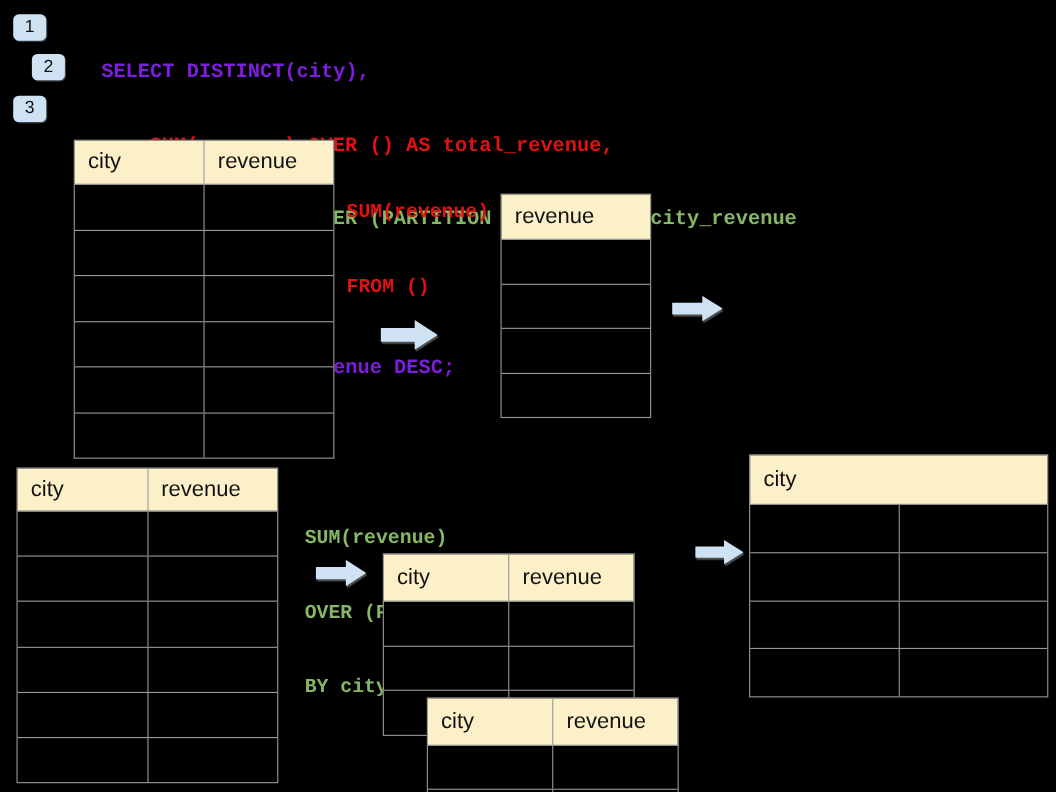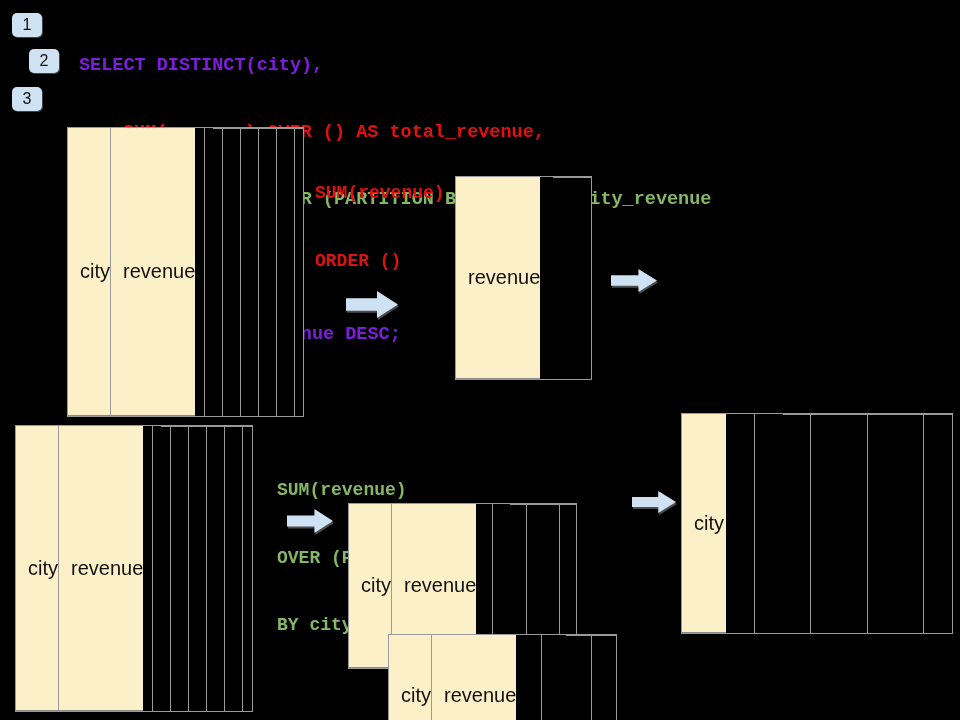--- a/index.html
+++ b/index.html
@@ -8,32 +8,32 @@
 
   
   .badge{position:absolute;width:30px;height:24px;background:#CFE2F3;border-radius:5px;
          display:flex;align-items:center;justify-content:center;color:#111;
          font-size:16px;font-family:"Liberation Sans",sans-serif;
          box-shadow:1px 1px 0 rgba(130,150,170,.45);}
 
   
   .code{position:absolute;font-family:"Liberation Mono","DejaVu Sans Mono",monospace;
         font-weight:bold;white-space:pre;}
-  .code-main{left:79px;top:10px;font-size:18.5px;line-height:22.4px;}
+  .code-main{left:92px;top:10px;font-size:18.5px;line-height:22.4px;}
   .code-side{left:752px;top:34px;font-size:15.5px;line-height:19.5px;}
   .ann-red{left:315px;top:137px;font-size:18px;line-height:22.5px;}
   .ann-green{left:277px;top:434px;font-size:18px;line-height:22.5px;}
   .c-purple{color:#7D1EDC;}
   .c-red{color:#E01111;}
   .c-green{color:#86B765;}
   .ind1{padding-left:44px;}
   .ind2{padding-left:22px;}
 
   
-  .table{position:absolute;display:flex;flex-direction:row;background:#000;
+  .table{position:absolute;display:flex;flex-direction:column;background:#000;
          border:1px solid #9a9a9a;box-sizing:border-box;}
   .thead{display:flex;flex:0 0 var(--hh,40px);background:#FCF0C9;border-bottom:1px solid #8a8a8a;}
   .trow{display:flex;flex:1 1 0;}
   .trow + .trow{border-top:1px solid #9a9a9a;}
   .tcell{flex:1 1 0;display:flex;align-items:center;box-sizing:border-box;}
   .tcell + .tcell{border-left:1px solid #9a9a9a;}
   .thead .tcell{color:#111;font-size:20px;padding-left:12px;font-family:"Liberation Sans",sans-serif;}
 
   
   .arrow{position:absolute;filter:drop-shadow(1.5px 2px 0 #4d4d4d);}
@@ -58,21 +58,21 @@
     <div class="c-purple">SELECT DISTINCT(city),</div>
     <div class="c-red ind1">SUM(revenue) OVER () AS total_revenue,</div>
     <div class="c-green ind1">SUM(revenue) OVER (PARTITION BY city) as city_revenue</div>
     <div class="c-purple ind2">FROM rides</div>
     <div class="c-purple ind2">ORDER by city_revenue DESC;</div>
   </div>
 
 
   <div class="code ann-red c-red">
     <div>SUM(revenue)</div>
-    <div>ORDER ()</div>
+    <div>FROM ()</div>
   </div>
 
   <div class="code ann-green c-green">
     <div>SUM(revenue)</div>
     <div>OVER (PARTITION</div>
     <div>BY city)</div>
   </div>
 
   <div class="table" style="left:67px;top:127px;width:237px;height:290px;--hh:39px;">
       <div class="thead">

